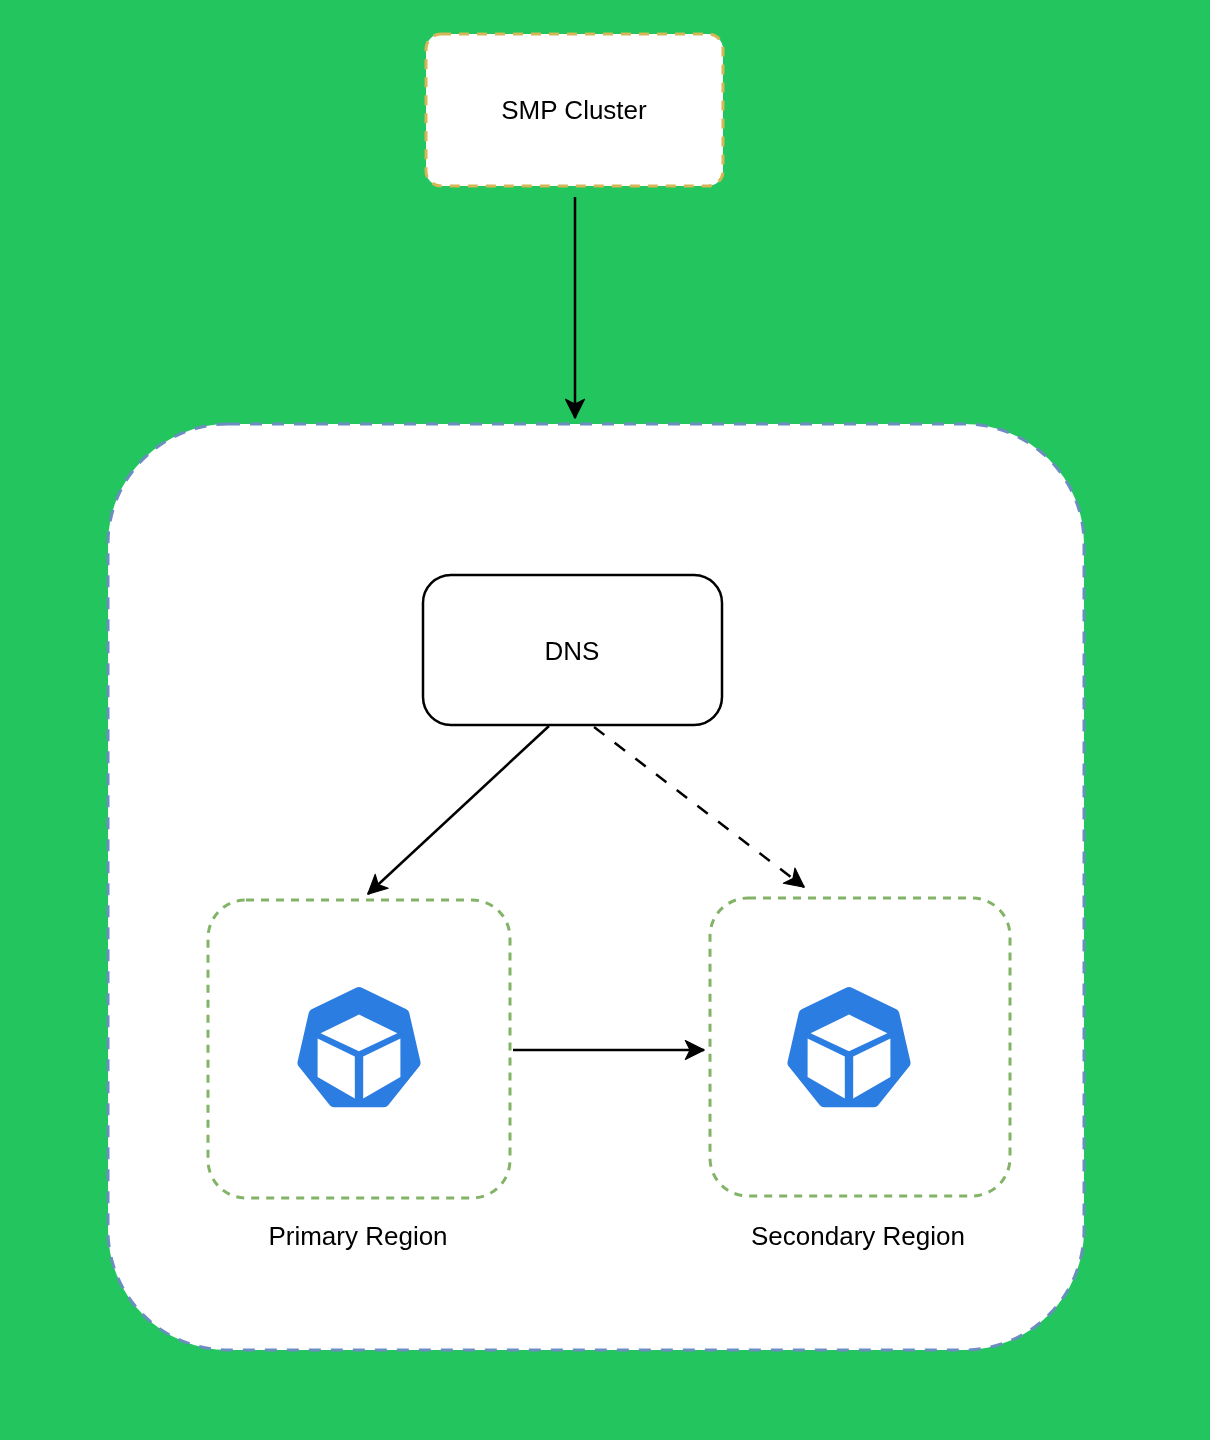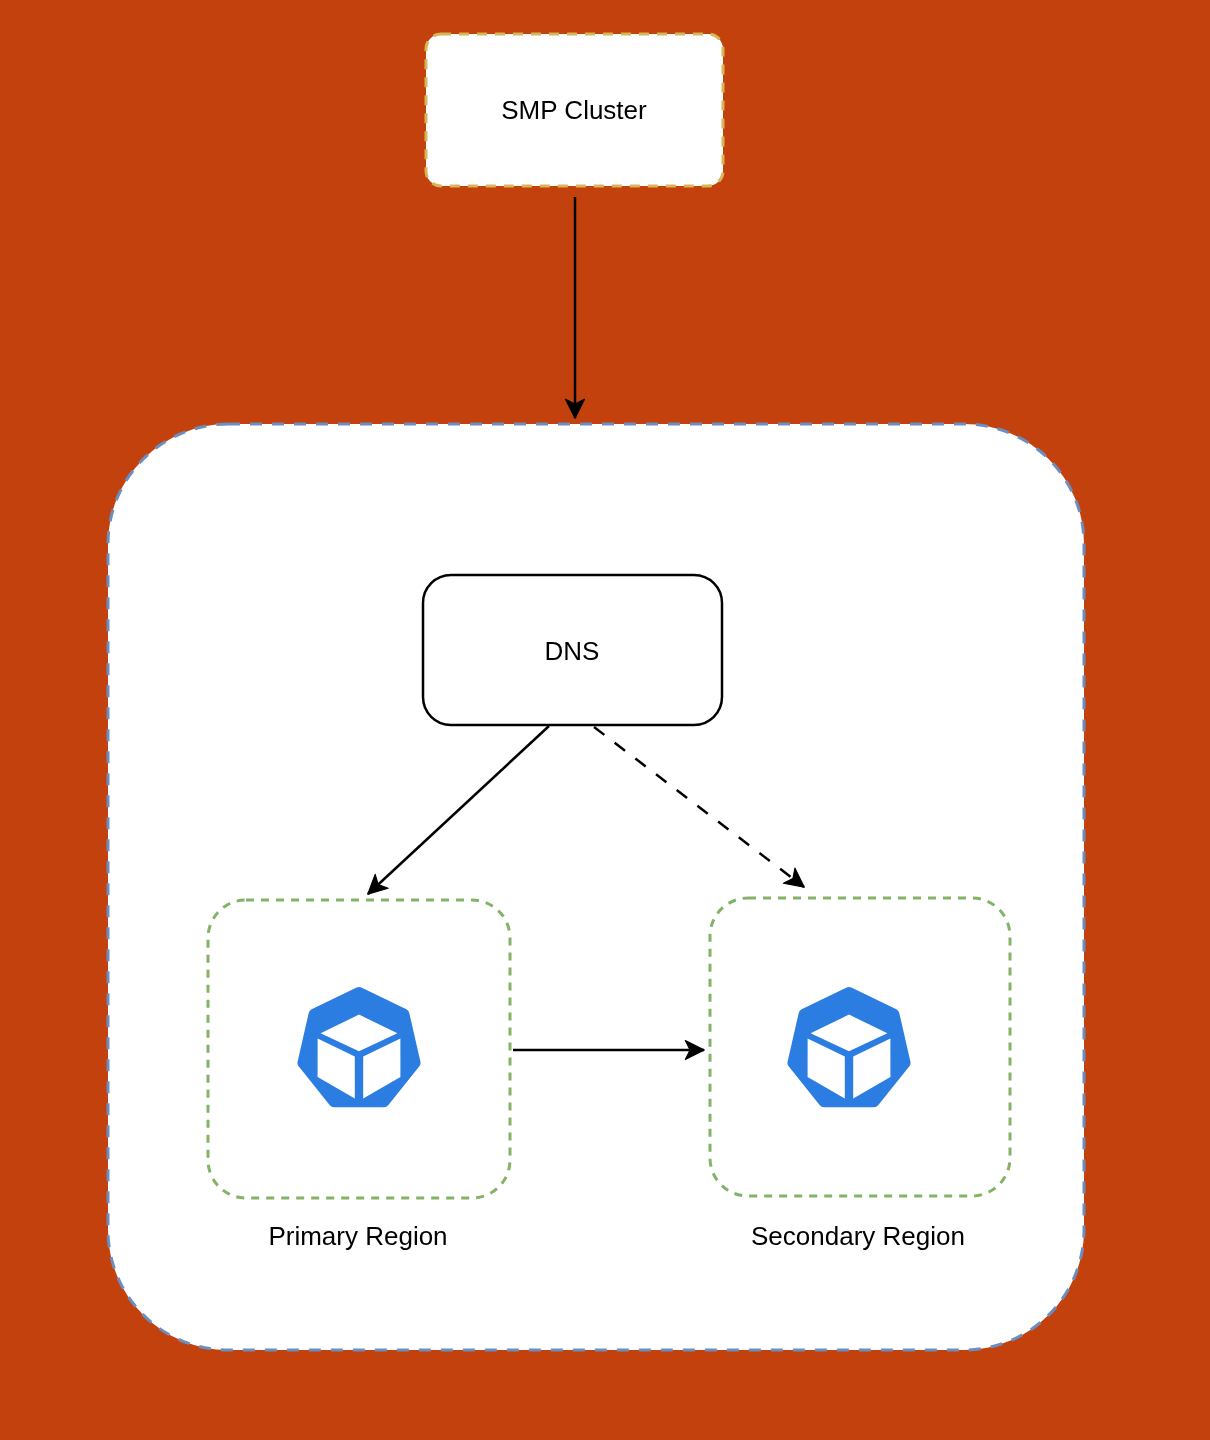--- a/index.html
+++ b/index.html
@@ -5,21 +5,21 @@
   html, body {
     margin: 0;
     padding: 0;
     background: #ffffff;
     font-family: "Liberation Sans", sans-serif;
   }
   .canvas {
     position: relative;
     width: 1210px;
     height: 1440px;
-    background: #c2410c;
+    background: #22c55e;
     overflow: hidden;
   }
   svg { display: block; }
   text.node-label {
     font-family: "Liberation Sans", sans-serif;
     font-size: 26px;
     fill: #000000;
   }
   .edge {
     stroke: #000000;

